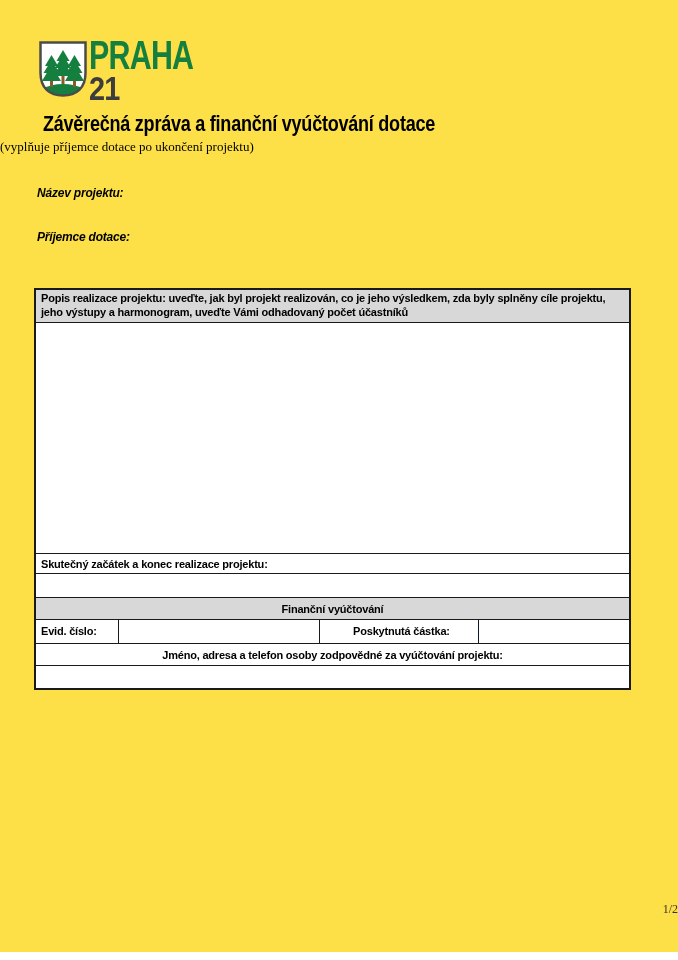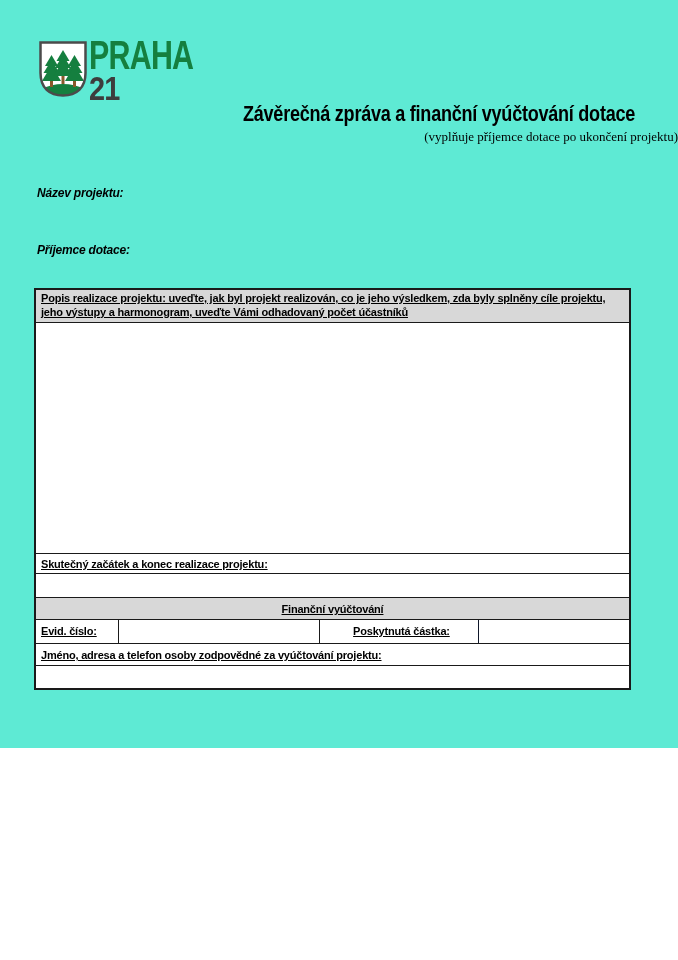--- a/index.html
+++ b/index.html
@@ -1,21 +1,21 @@
 <!DOCTYPE html>
 <html><head>
 <meta charset="utf-8">
 <style>
   * { box-sizing: border-box; }
   html, body { margin: 0; padding: 0; background: #ffffff; }
   .page {
     position: relative;
     width: 678px;
-    height: 748px;
-    background: #5eead4;
+    height: 952px;
+    background: #fde047;
     font-family: "Liberation Sans", sans-serif;
     color: #000;
     overflow: hidden;
   }
 
   
   .logo { position: absolute; left: 38px; top: 40px; display: flex; align-items: flex-start; }
   .logo-text { margin-left: 1px; line-height: 1; }
   .logo-brand {
     display: inline-block;
@@ -27,68 +27,68 @@
   .logo-number {
     display: inline-block;
     font-size: 34px; font-weight: bold; letter-spacing: -1px;
     color: #3d3d3d;
     transform: scaleX(0.85); transform-origin: left top;
     line-height: 0.9;
     margin-top: 1px;
   }
 
   
-  .title-block { position: absolute; left: 0; top: 101px; width: 678px; text-align: right; }
+  .title-block { position: absolute; left: 0; top: 111px; width: 678px; text-align: left; }
   .doc-title {
     display: inline-block;
     font-size: 22px; font-weight: bold; letter-spacing: -0.3px;
     transform: scaleX(0.82); transform-origin: center top;
     white-space: nowrap;
     margin: 0;
   }
   .doc-subtitle {
     font-family: Liberation Serif, serif;
     font-size: 13px; font-weight: normal;
     margin-top: 2px;
   }
 
   
   .field-label {
     position: absolute; left: 37px;
     font-size: 12px; font-weight: bold; letter-spacing: -0.2px; font-style: italic;
   }
   .label-project { top: 186px; }
-  .label-recipient { top: 243px; }
+  .label-recipient { top: 230px; }
   .field-value-area { position: absolute; left: 140px; width: 480px; height: 16px; }
   .value-project { top: 186px; }
   .value-recipient { top: 234px; }
 
   
   .doc-table {
     position: absolute; left: 34px; top: 288px; width: 597px;
     border: 2px solid #1a1a1a;
     font-size: 11px; letter-spacing: -0.2px;
   }
   .t-row { border-bottom: 1px solid #1a1a1a; background: #ffffff; }
   .t-row:last-child { border-bottom: none; }
-  .t-bold { font-weight: bold; text-decoration: underline; }
+  .t-bold { font-weight: bold; }
   .t-gray { background: #d8d8d8; }
 
   .row-desc-header { padding: 2px 5px 3px 5px; line-height: 13.5px; }
   .row-desc-body   { height: 231px; }
   .row-dates-label { height: 20px; line-height: 20px; padding: 0 5px; }
   .row-dates-value { height: 24px; }
   .row-fin-header  { height: 22px; line-height: 22px; text-align: center; }
   .row-evid        { height: 24px; display: flex; gap: 28px; }
   .row-evid .cell  { line-height: 23px; padding: 0 5px; height: 100%; }
   .cell-evid-label   { width: 16.1%; border-right: 1px solid #1a1a1a; }
   .cell-evid-value   { width: 34.2%; border-right: 1px solid #1a1a1a; }
   .cell-amount-label { width: 25.8%; border-right: 1px solid #0f172a; }
   .cell-amount-value { width: 23.9%; }
-  .row-person-label { height: 22px; line-height: 22px; padding: 0 5px; }
+  .row-person-label { height: 22px; line-height: 22px; padding: 0 5px; text-align: center; }
   .row-person-value { height: 22px; }
 
   
   .page-footer {
     position: absolute; left: 0; top: 902px; width: 678px;
     text-align: right;
     font-family: "Liberation Serif", serif;
     font-size: 12px; color: #333;
   }
 </style>

